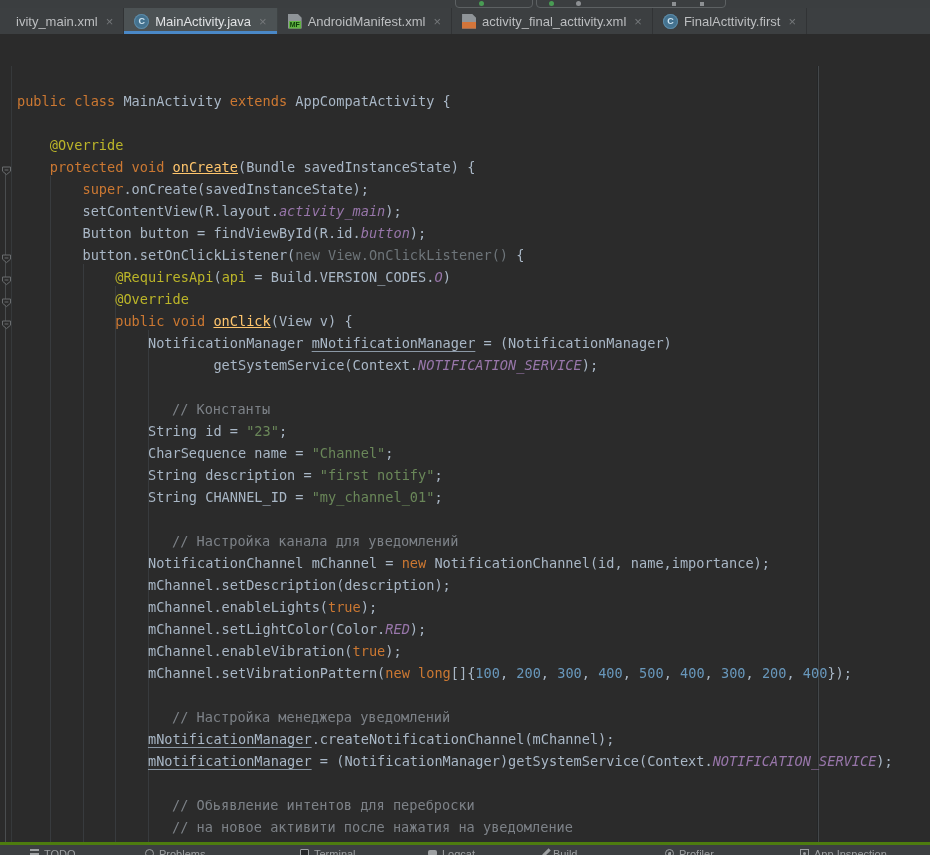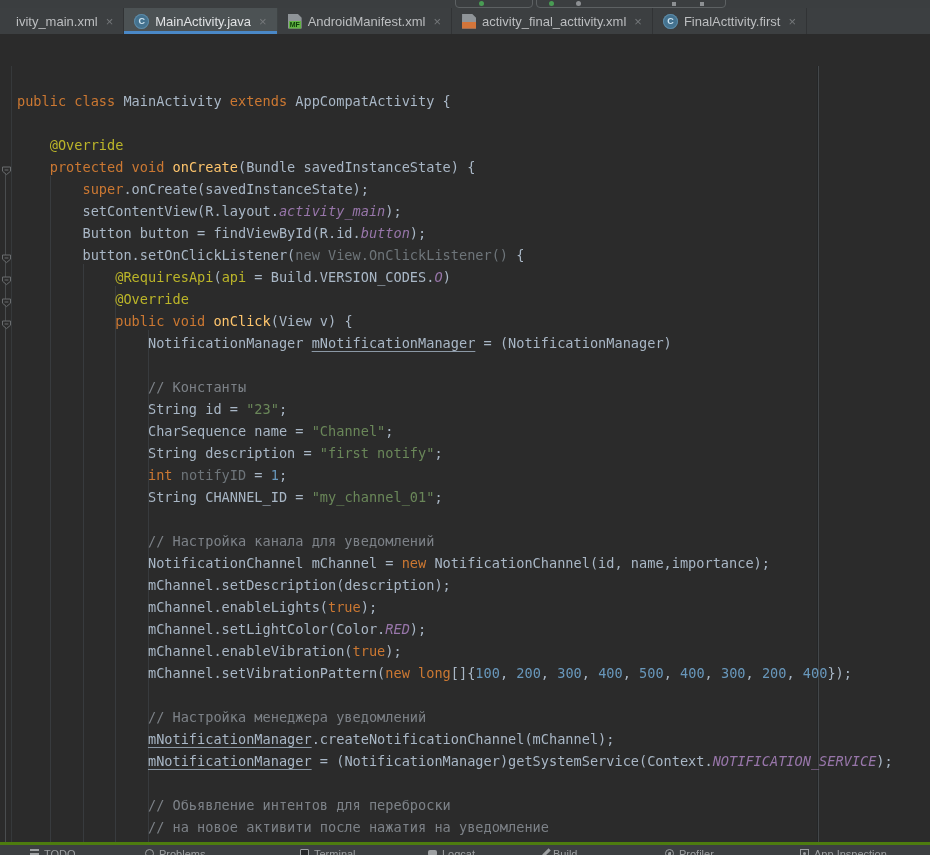--- a/index.html
+++ b/index.html
@@ -44,24 +44,24 @@
   .guide{position:absolute;width:1px;background:var(--c-guide,#383b3e);}
   .margin-line{position:absolute;left:818px;top:0;bottom:0;width:1px;
        background:var(--c-margin_line,#43474a);box-shadow:-1px 0 0 #242627;}
   .fold-mark{position:absolute;left:1px;width:11px;height:10px;}
   .code{position:relative;padding:24px 0 0 17px;
         font-family:"DejaVu Sans Mono",monospace;font-size:13.6px;}
   .code-line{height:22px;line-height:22px;white-space:pre;}
   .t-d{color:var(--c-text,#a9b7c6);}
   .t-k{color:var(--c-keyword,#cc7832);}
   .t-a{color:var(--c-annotation,#bbb529);}
-  .t-m{color:var(--c-method,#ffc66d);}
+  .t-m{color:var(--c-method,#ffc66d);text-decoration:underline;}
   .t-s{color:var(--c-string,#6a8759);}
   .t-n{color:var(--c-number,#6897bb);}
-  .t-c{color:var(--c-comment,#7d8288);}
+  .t-c{color:var(--c-comment,#7d8288);padding-left:24px;}
   .t-f{color:var(--c-member,#9876aa);font-style:italic;}
   .t-u{color:var(--c-text,#a9b7c6);text-decoration:underline;text-underline-offset:3px;
        text-decoration-color:#8b98a5;}
   .t-g{color:var(--c-dim,#6e757a);text-align:center;}
 
   
   .status-bar{position:absolute;left:0;bottom:0;width:930px;height:10px;
        background:var(--c-bar_bg,#3c3f41);border-top:3px solid #4d7c0f;
        overflow:hidden;z-index:7;}
   .status-item{position:absolute;top:2px;display:flex;align-items:flex-start;gap:5px;
@@ -139,26 +139,26 @@
         <div class="code-line"><span class="t-d">    </span><span class="t-a">@Override</span></div>
         <div class="code-line"><span class="t-d">    </span><span class="t-k">protected void </span><span class="t-m">onCreate</span><span class="t-d">(Bundle savedInstanceState) {</span></div>
         <div class="code-line"><span class="t-d">        </span><span class="t-k">super</span><span class="t-d">.onCreate(savedInstanceState);</span></div>
         <div class="code-line"><span class="t-d">        setContentView(R.layout.</span><span class="t-f">activity_main</span><span class="t-d">);</span></div>
         <div class="code-line"><span class="t-d">        Button button = findViewById(R.id.</span><span class="t-f">button</span><span class="t-d">);</span></div>
         <div class="code-line"><span class="t-d">        button.setOnClickListener(</span><span class="t-g">new View.OnClickListener() </span><span class="t-d">{</span></div>
         <div class="code-line"><span class="t-d">            </span><span class="t-a">@RequiresApi</span><span class="t-d">(</span><span class="t-a">api</span><span class="t-d"> = Build.VERSION_CODES.</span><span class="t-f">O</span><span class="t-d">)</span></div>
         <div class="code-line"><span class="t-d">            </span><span class="t-a">@Override</span></div>
         <div class="code-line"><span class="t-d">            </span><span class="t-k">public void </span><span class="t-m">onClick</span><span class="t-d">(View v) {</span></div>
         <div class="code-line"><span class="t-d">                NotificationManager </span><span class="t-u">mNotificationManager</span><span class="t-d"> = (NotificationManager)</span></div>
+        <div class="code-line"><span class="t-d">                        getSystemService(Context.</span><span class="t-f">NOTIFICATION_SERVICE</span><span class="t-d">);</span></div>
         <div class="code-line"></div>
         <div class="code-line"><span class="t-d">                </span><span class="t-c">// Константы</span></div>
         <div class="code-line"><span class="t-d">                String id = </span><span class="t-s">"23"</span><span class="t-d">;</span></div>
         <div class="code-line"><span class="t-d">                CharSequence name = </span><span class="t-s">"Channel"</span><span class="t-d">;</span></div>
         <div class="code-line"><span class="t-d">                String description = </span><span class="t-s">"first notify"</span><span class="t-d">;</span></div>
-        <div class="code-line"><span class="t-d">                </span><span class="t-k">int </span><span class="t-g">notifyID</span><span class="t-d"> = </span><span class="t-n">1</span><span class="t-d">;</span></div>
         <div class="code-line"><span class="t-d">                String CHANNEL_ID = </span><span class="t-s">"my_channel_01"</span><span class="t-d">;</span></div>
         <div class="code-line"></div>
         <div class="code-line"><span class="t-d">                </span><span class="t-c">// Настройка канала для уведомлений</span></div>
         <div class="code-line"><span class="t-d">                NotificationChannel mChannel = </span><span class="t-k">new </span><span class="t-d">NotificationChannel(id, name,importance);</span></div>
         <div class="code-line"><span class="t-d">                mChannel.setDescription(description);</span></div>
         <div class="code-line"><span class="t-d">                mChannel.enableLights(</span><span class="t-k">true</span><span class="t-d">);</span></div>
         <div class="code-line"><span class="t-d">                mChannel.setLightColor(Color.</span><span class="t-f">RED</span><span class="t-d">);</span></div>
         <div class="code-line"><span class="t-d">                mChannel.enableVibration(</span><span class="t-k">true</span><span class="t-d">);</span></div>
         <div class="code-line"><span class="t-d">                mChannel.setVibrationPattern(</span><span class="t-k">new long</span><span class="t-d">[]{</span><span class="t-n">100</span><span class="t-d">, </span><span class="t-n">200</span><span class="t-d">, </span><span class="t-n">300</span><span class="t-d">, </span><span class="t-n">400</span><span class="t-d">, </span><span class="t-n">500</span><span class="t-d">, </span><span class="t-n">400</span><span class="t-d">, </span><span class="t-n">300</span><span class="t-d">, </span><span class="t-n">200</span><span class="t-d">, </span><span class="t-n">400</span><span class="t-d">});</span></div>
         <div class="code-line"></div>

